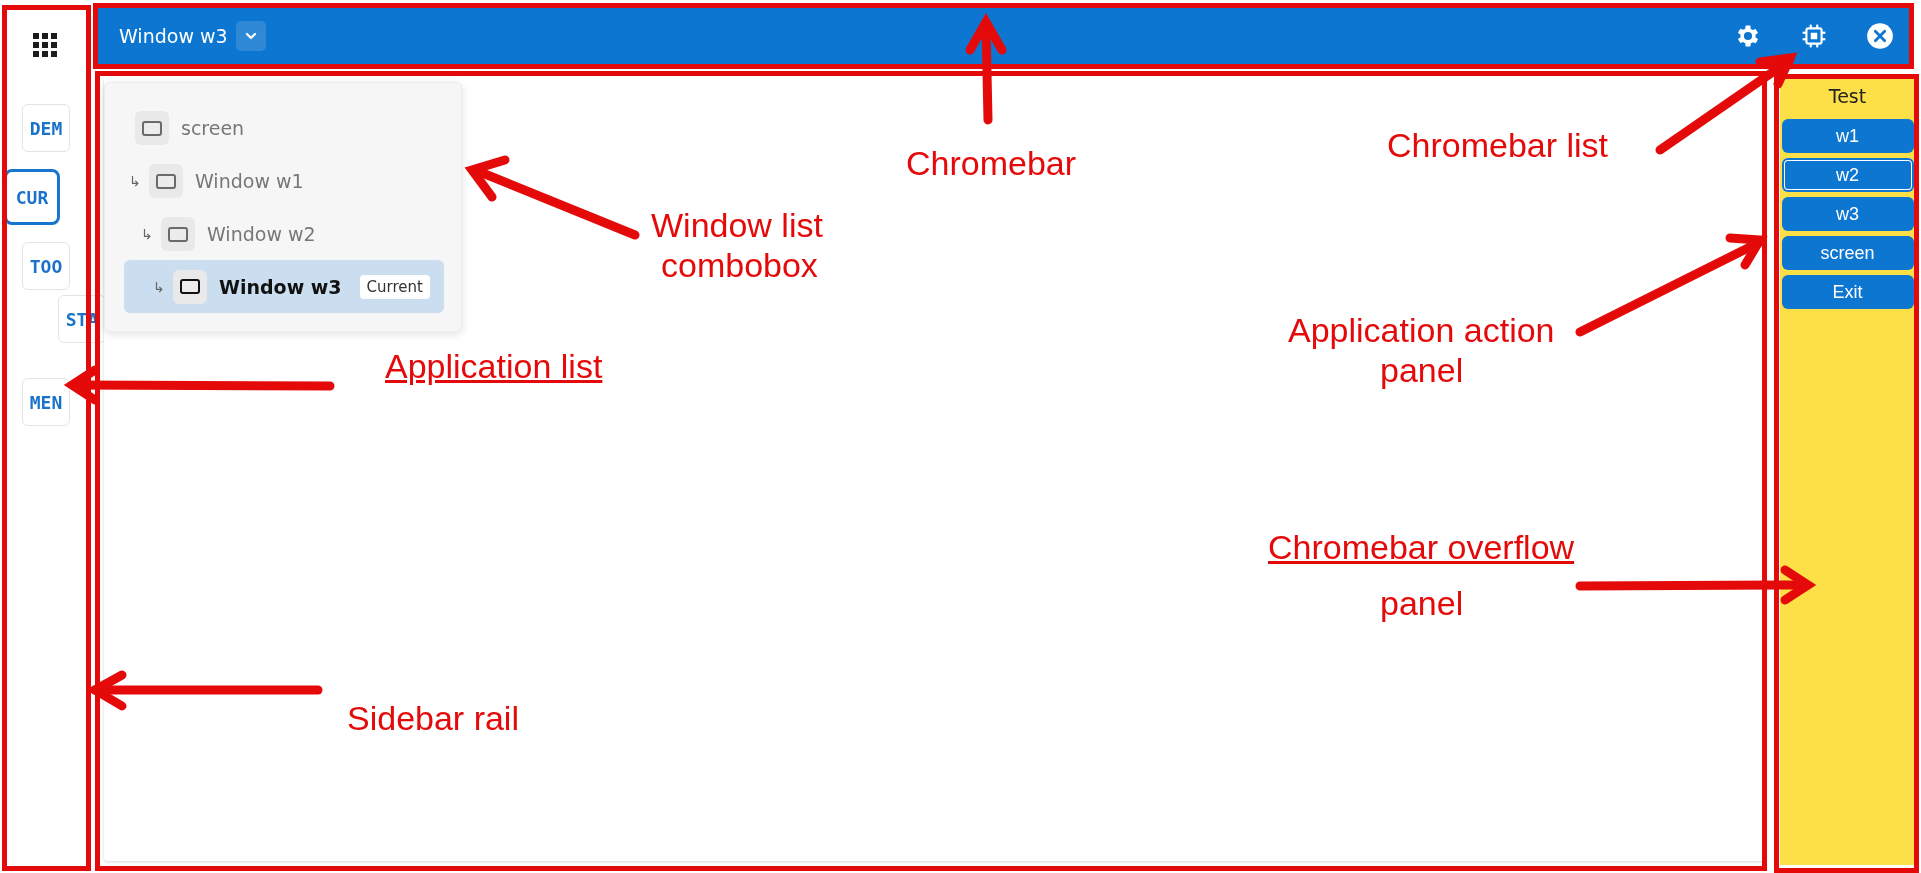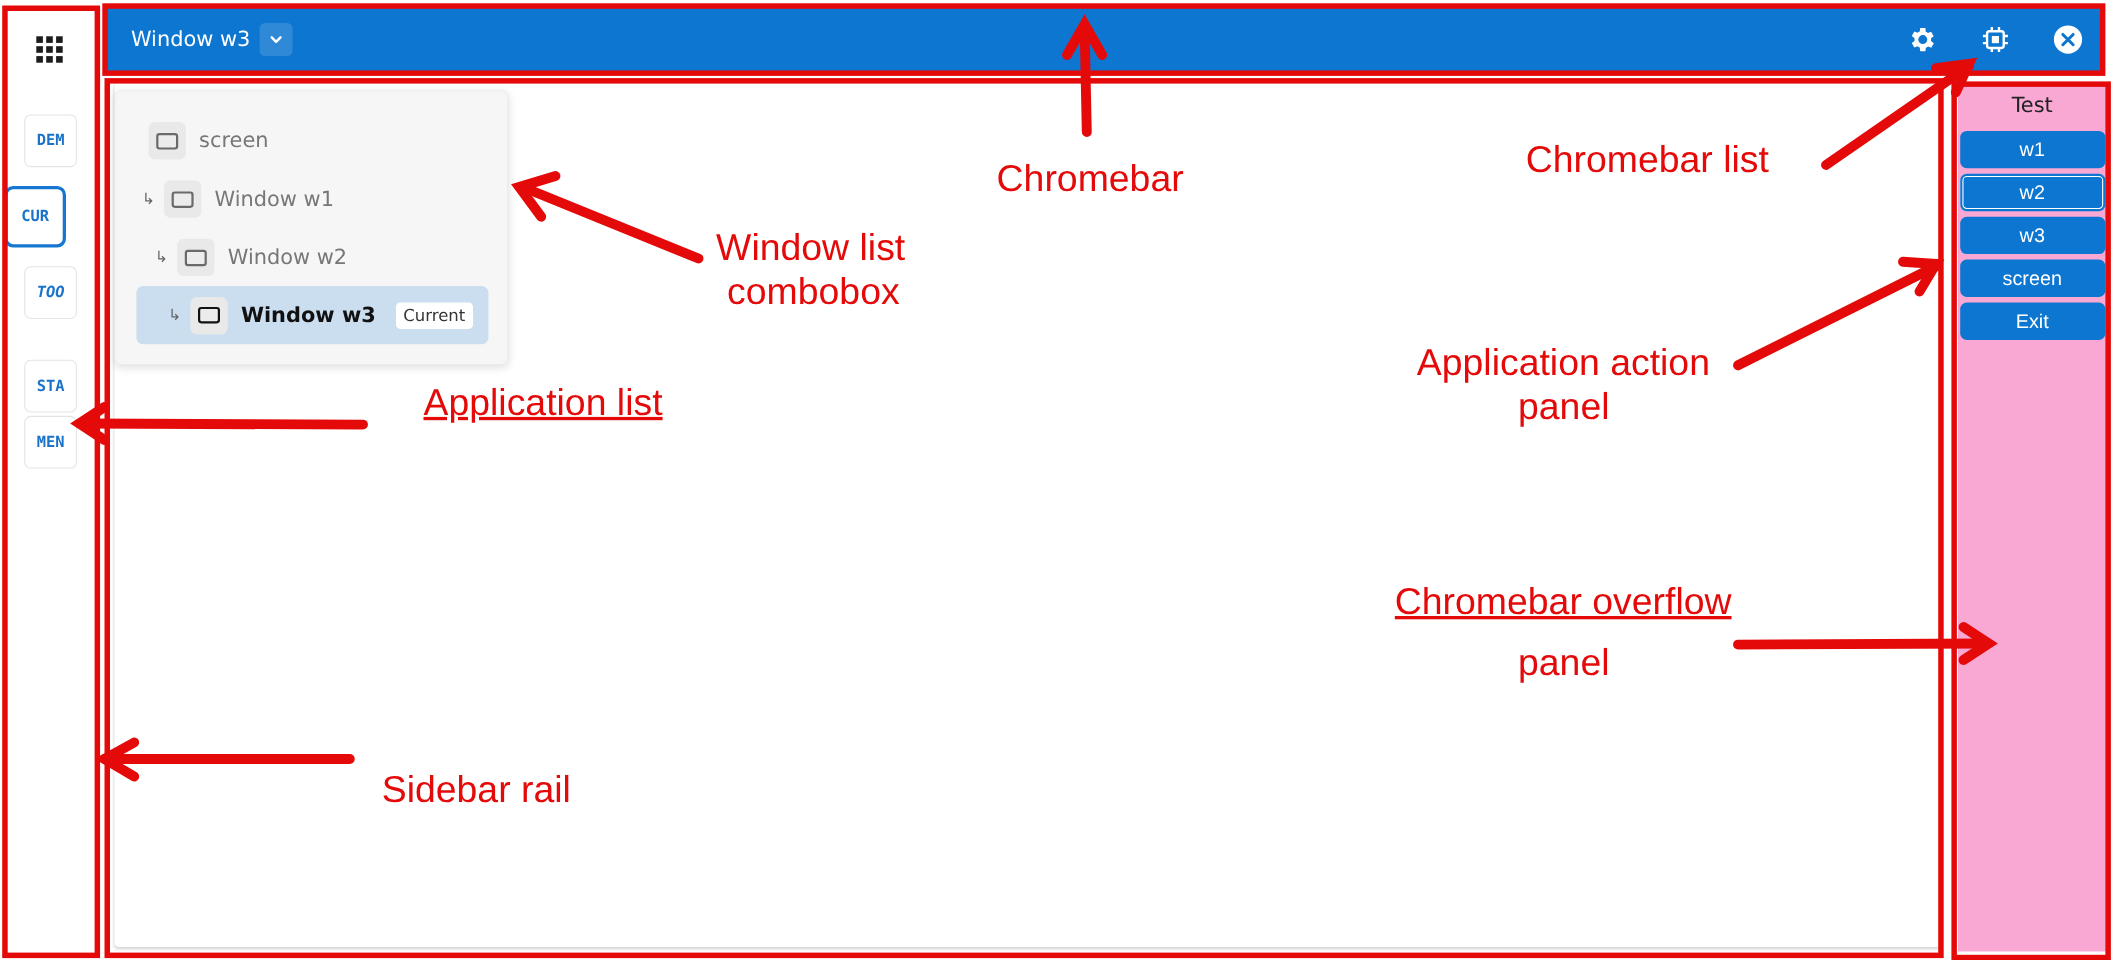--- a/index.html
+++ b/index.html
@@ -16,21 +16,21 @@
     }
     .apps-icon {
       position: absolute; left: 33px; top: 33px; width: 26px; height: 26px;
       display: grid; grid-template-columns: repeat(3, 6px); grid-template-rows: repeat(3, 6px);
       gap: 3px; cursor: pointer;
     }
     .apps-icon span { background: #1c1c1c; display: block; }
     .app-btn {
       position: absolute; left: 22px; width: 48px; height: 48px;
       border: 1px solid #e4e4e4; border-radius: 6px; background: #fff;
-      color: #1a73c9; font-family: "DejaVu Sans Mono", monospace; font-weight: bold; font-size: 14px;
+      color: #1a73c9; font-family: "DejaVu Sans Mono", monospace; font-weight: bold; font-size: 18px;
       display: flex; align-items: center; justify-content: center; box-sizing: border-box; cursor: pointer;
     }
     .app-btn.active { left: 4px; width: 56px; height: 56px; border: 3px solid #1776cf; border-radius: 8px; }
 
     
     .chromebar {
       position: absolute; left: 95px; top: 5px; width: 1815px; height: 62px; background: #0d76d1;
       display: flex; align-items: center; color: #fff;
     }
     .title-text { margin-left: 24px; font-size: 19px; color: #fff; font-family: "DejaVu Sans", sans-serif; }
@@ -58,21 +58,21 @@
     .wl-iconbox { width: 34px; height: 34px; background: #e9e9e9; border-radius: 6px; display: flex; align-items: center; justify-content: center; }
     .wl-iconbox .scr { width: 20px; height: 15px; border: 2px solid #6a6a6a; border-radius: 3px; box-sizing: border-box; background: #ececec; }
     .wl-label { margin-left: 12px; font-size: 19px; color: #777; }
     .wl-item.current { background: #cadeef; border-radius: 6px; }
     .wl-item.current .wl-label { color: #111; font-weight: bold; }
     .wl-item.current .scr { border-color: #111; }
     .badge { margin-left: 18px; background: #ffffff; color: #333; font-size: 15px; padding: 3px 7px; border-radius: 4px; }
 
     
     .action-panel {
-      position: absolute; left: 1780px; top: 75px; width: 135px; height: 790px; background: #f9a8d4;
+      position: absolute; left: 1780px; top: 75px; width: 135px; height: 790px; background: #fde047;
     }
     .panel-title { text-align: center; font-size: 19px; color: #222; margin-top: 10px; height: 26px; font-family: "DejaVu Sans", sans-serif; }
     .panel-btn {
       display: block; margin: 0 auto 5px auto; width: 132px; height: 34px; background: #0d76d1; color: #fff;
       border: none; border-radius: 6px; font-size: 18px; font-family: Liberation Sans, sans-serif; cursor: pointer; box-sizing: border-box;
     }
     .panel-btn.focused { box-shadow: inset 0 0 0 2px #0d76d1, inset 0 0 0 3px #ffffff; }
     .panel-btns { margin-top: 8px; }
 
     
@@ -92,22 +92,22 @@
         <span></span>
         <span></span>
         <span></span>
         <span></span>
         <span></span>
         <span></span>
         <span></span>
     </div>
     <div class="app-btn" style="top:104px;">DEM</div>
     <div class="app-btn active" style="top:169px;">CUR</div>
-    <div class="app-btn" style="top:242px;font-style:italic;">TOO</div>
-    <div class="app-btn" style="top:327px;">STA</div>
+    <div class="app-btn" style="top:242px;">TOO</div>
+    <div class="app-btn" style="top:295px;margin-left:36px;">STA</div>
     <div class="app-btn" style="top:378px;">MEN</div>
   </div>
 
   <div class="chromebar">
     <span class="title-text">Window w3</span>
     <div class="combo-btn">
       <svg width="14" height="10" viewBox="0 0 14 10">
         <polyline points="3,3 7,7 11,3" fill="none" stroke="#fff" stroke-width="2.2" stroke-linecap="round" stroke-linejoin="round"></polyline>
       </svg>
     </div>

